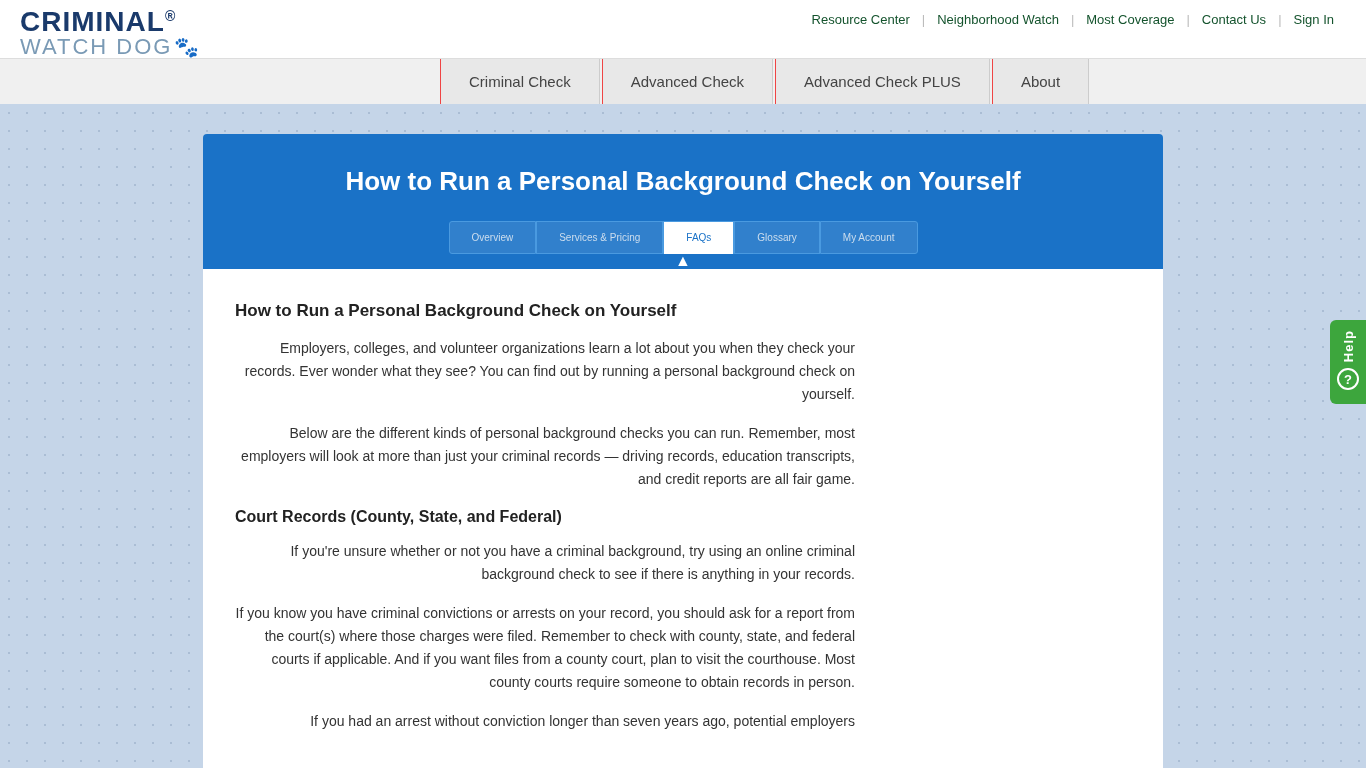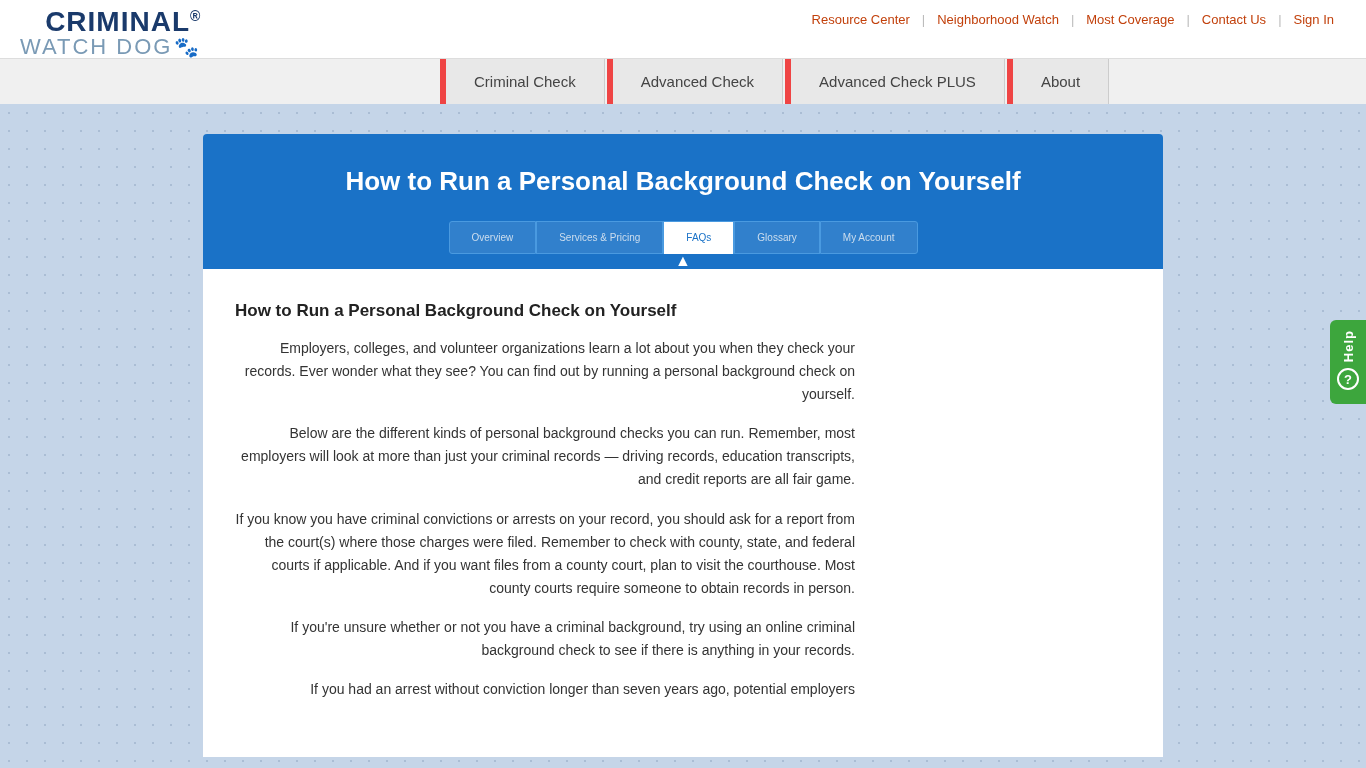--- a/index.html
+++ b/index.html
@@ -11,21 +11,20 @@
       display: flex;
       align-items: center;
       justify-content: space-between;
       padding: 8px 20px 0 20px;
       border-bottom: 1px solid #ddd;
     }
     .logo-area {
       display: flex;
       flex-direction: column;
       line-height: 1;
-      text-align: right;
     }
     .logo-criminal {
       font-size: 28px;
       font-weight: 900;
       color: #1a3a6b;
       letter-spacing: 1px;
       font-family: 'Arial Black', sans-serif;
     }
     .logo-criminal .reg {
       font-size: 14px;
@@ -49,21 +48,21 @@
 
     .top-nav {
       display: flex;
       align-items: center;
       gap: 0;
       font-size: 13px;
       color: #555;
       padding-bottom: 28px;
     }
     .top-nav a {
-      color: #c2410c;
+      color: #14532d;
       text-decoration: none;
       padding: 0 12px;
     }
     .top-nav .separator {
       color: #bbb;
       font-weight: 300;
     }
 
     
     .main-nav {
@@ -72,21 +71,21 @@
       padding: 0 0 0 440px;
     }
     .main-nav a {
       display: inline-block;
       padding: 14px 28px;
       font-size: 15px;
       color: #444;
       text-decoration: none;
       background: #e8e8e8;
       border-right: 1px solid #ccc;
-      border-left: 6px solid #ef4444;
+      border-left: 1px solid #ef4444;
       margin-right: 2px;
     }
     .main-nav a:first-child { margin-left: 0; }
 
     
     .page-body {
       background: #c5d5e8;
       background-image: radial-gradient(circle, #aabdd4 1px, transparent 1px);
       background-size: 18px 18px;
       padding: 30px 20px;
@@ -261,22 +260,23 @@
       <a class="sub-tab" href="#">Glossary</a>
       <a class="sub-tab" href="#">My Account</a>
     </div>
     <div class="tab-arrow">▲</div>
   </div>
 
   <div class="content-area">
     <h2>How to Run a Personal Background Check on Yourself</h2>
     <p>Employers, colleges, and volunteer organizations learn a lot about you when they check your records. Ever wonder what they see? You can find out by running a personal background check on yourself.</p>
     <p>Below are the different kinds of personal background checks you can run. Remember, most employers will look at more than just your criminal records — driving records, education transcripts, and credit reports are all fair game.</p>
+    <h3>Court Records (County, State, and Federal)</h3>
+    <p>If you're unsure whether or not you have a criminal background, try using an online criminal background check to see if there is anything in your records.</p>
     <p>If you know you have criminal convictions or arrests on your record, you should ask for a report from the court(s) where those charges were filed. Remember to check with county, state, and federal courts if applicable. And if you want files from a county court, plan to visit the courthouse. Most county courts require someone to obtain records in person.</p>
-    <p>If you're unsure whether or not you have a criminal background, try using an online criminal background check to see if there is anything in your records.</p>
     <p>If you had an arrest without conviction longer than seven years ago, potential employers</p>
   </div>
 
 </div>
 
 <div class="help-tab-wrapper">
   <div class="help-tab-inner">
     <span class="help-text">Help</span>
     <div class="help-icon">
       <span>?</span>

